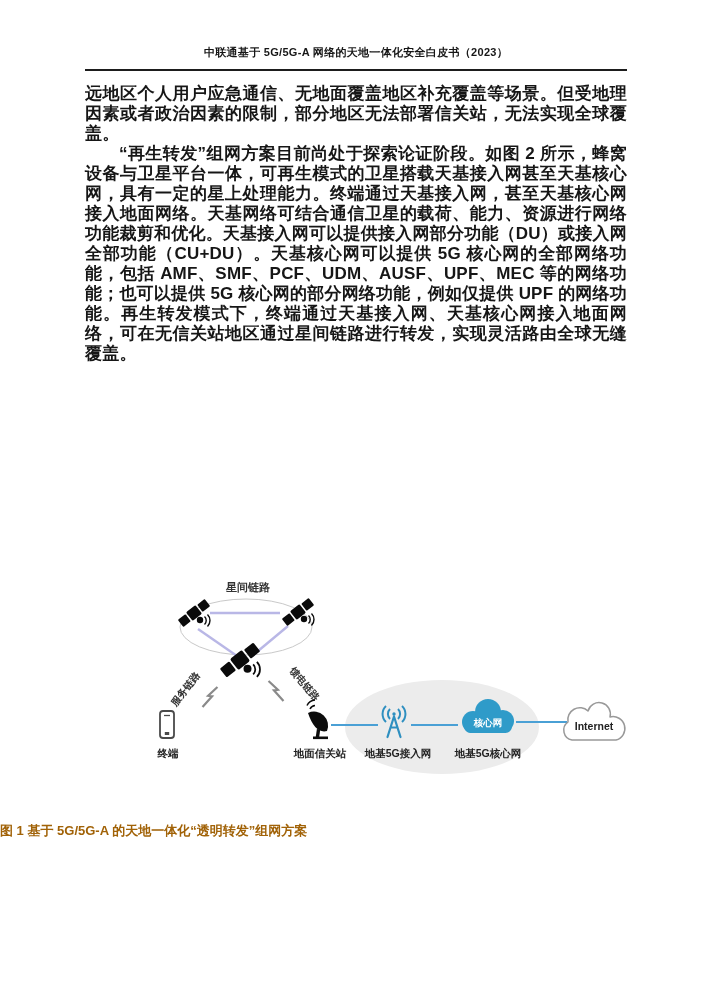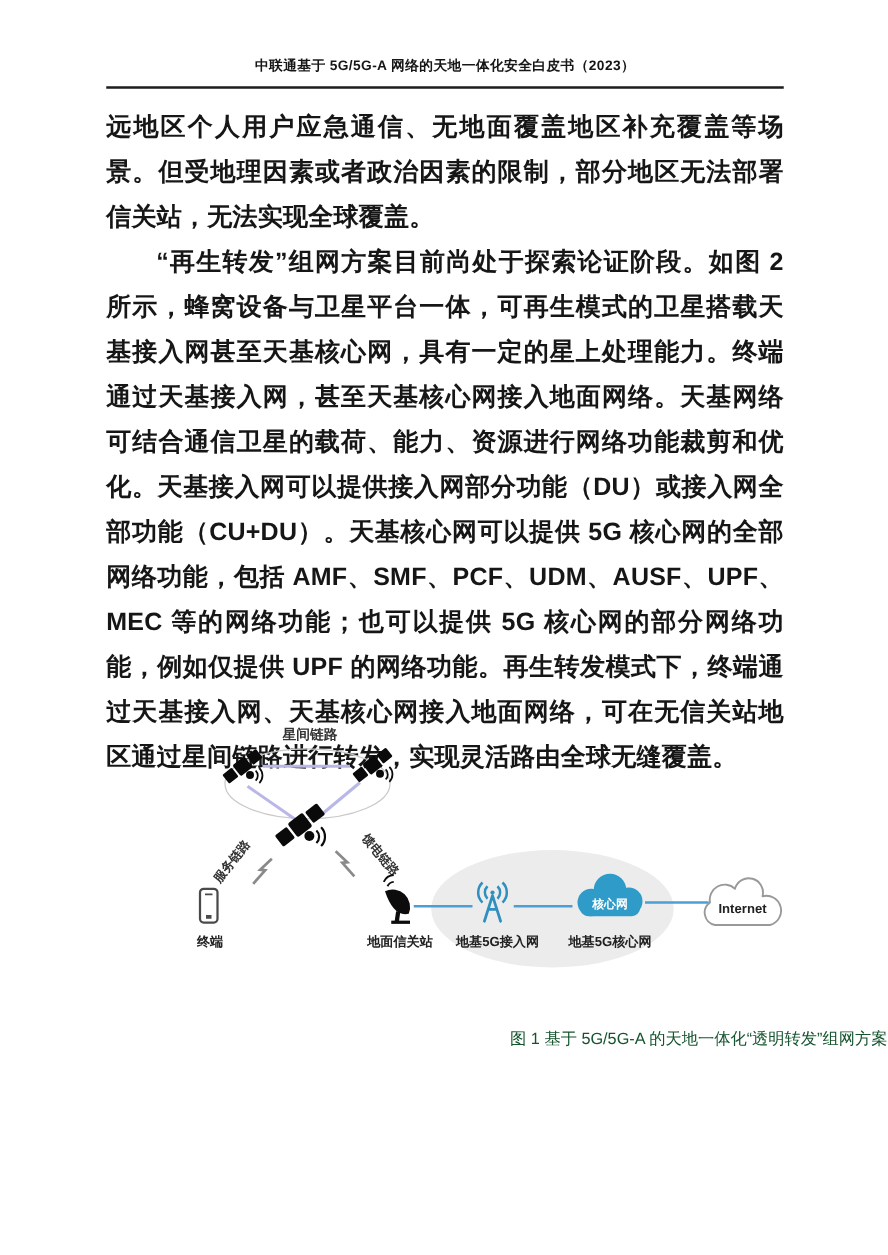--- a/index.html
+++ b/index.html
@@ -8,29 +8,29 @@
     font-family:"Liberation Sans","DejaVu Sans",sans-serif; color:#161616;
     overflow:hidden;
   }
   .header{
     margin:0 83px 0 85px; padding-top:45px; padding-bottom:9px;
     border-bottom:2px solid #1d1d1d; text-align:center;
   }
   .header .title{ font-size:11px; font-weight:bold; letter-spacing:0.3px; }
   .body-text{
     margin:13px 83px 0 85px;
-    font-size:20px; font-weight:bold; line-height:36px;
+    font-size:17px; font-weight:bold; line-height:20px;
     text-align:justify; letter-spacing:0.2px;
   }
   .body-text p{ margin:0; }
   .body-text p.indent{ text-indent:2em; }
   .figure-wrap{ position:absolute; left:130px; top:569px; width:520px; height:215px; }
   .caption{
     position:absolute; top:822px; left:0; width:100%;
-    text-align:right; font-size:13px; font-weight:400; color:#14532d;
+    text-align:left; font-size:13px; font-weight:700; color:#a16207;
   }
   .page-number{
     position:absolute; top:916px; left:0; width:100%;
     text-align:center; font-size:12px; font-weight:600; color:#2c4a7c;
   }
   svg text{ font-family:"Liberation Sans","DejaVu Sans",sans-serif; }
 </style>
 </head>
 <body>
 

